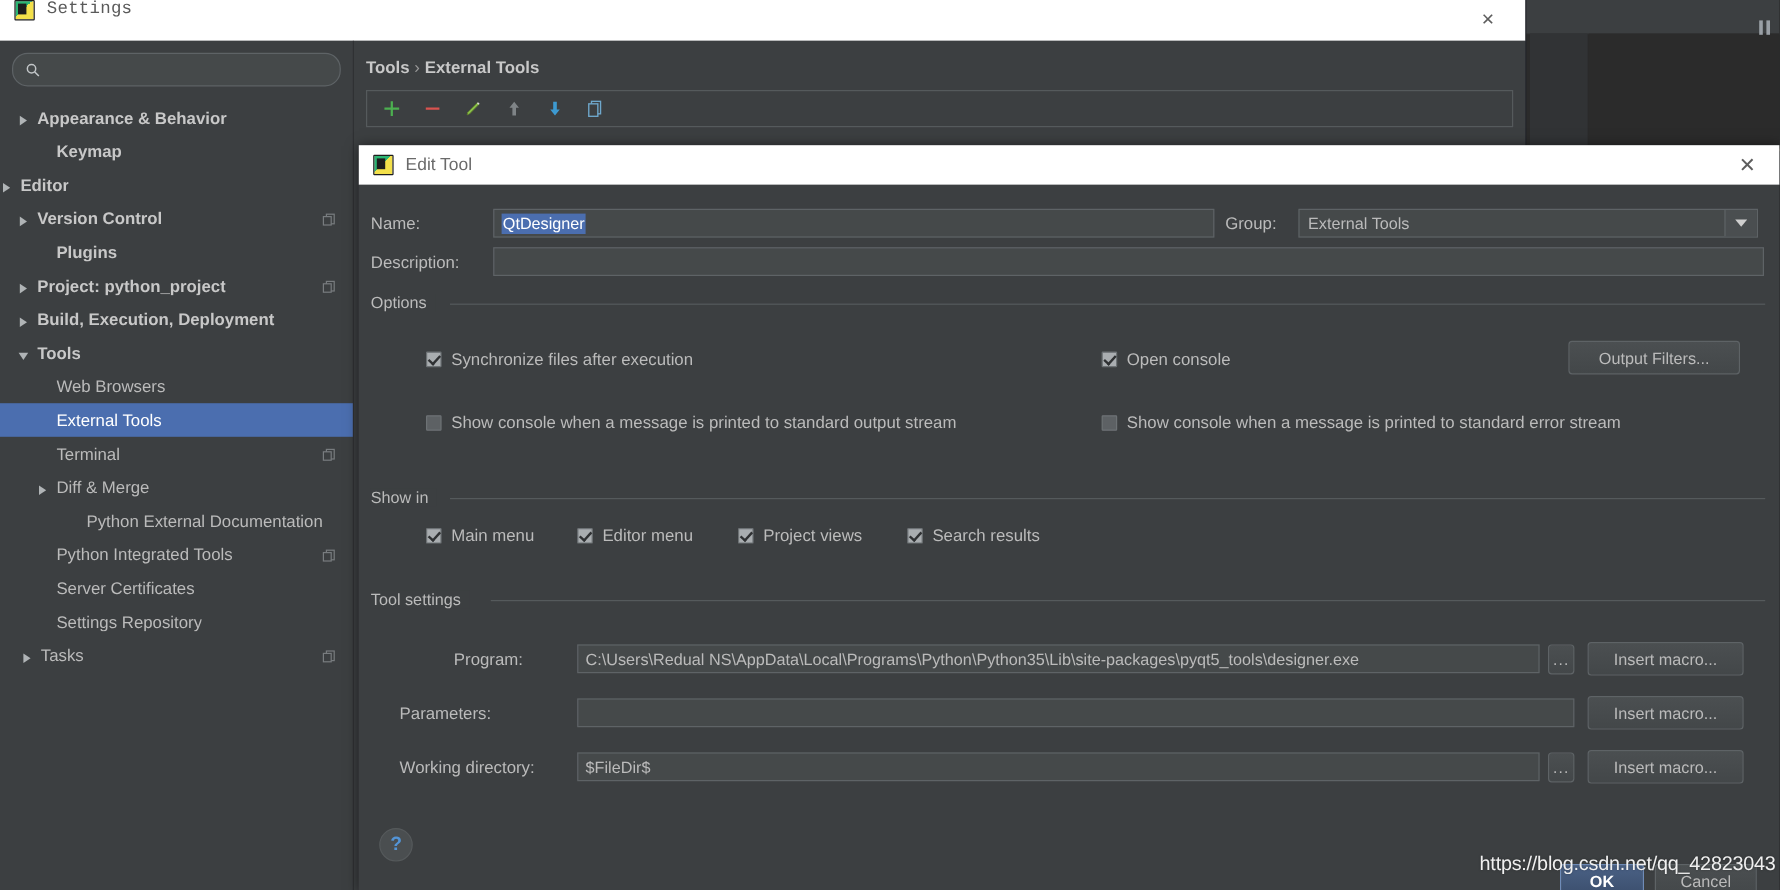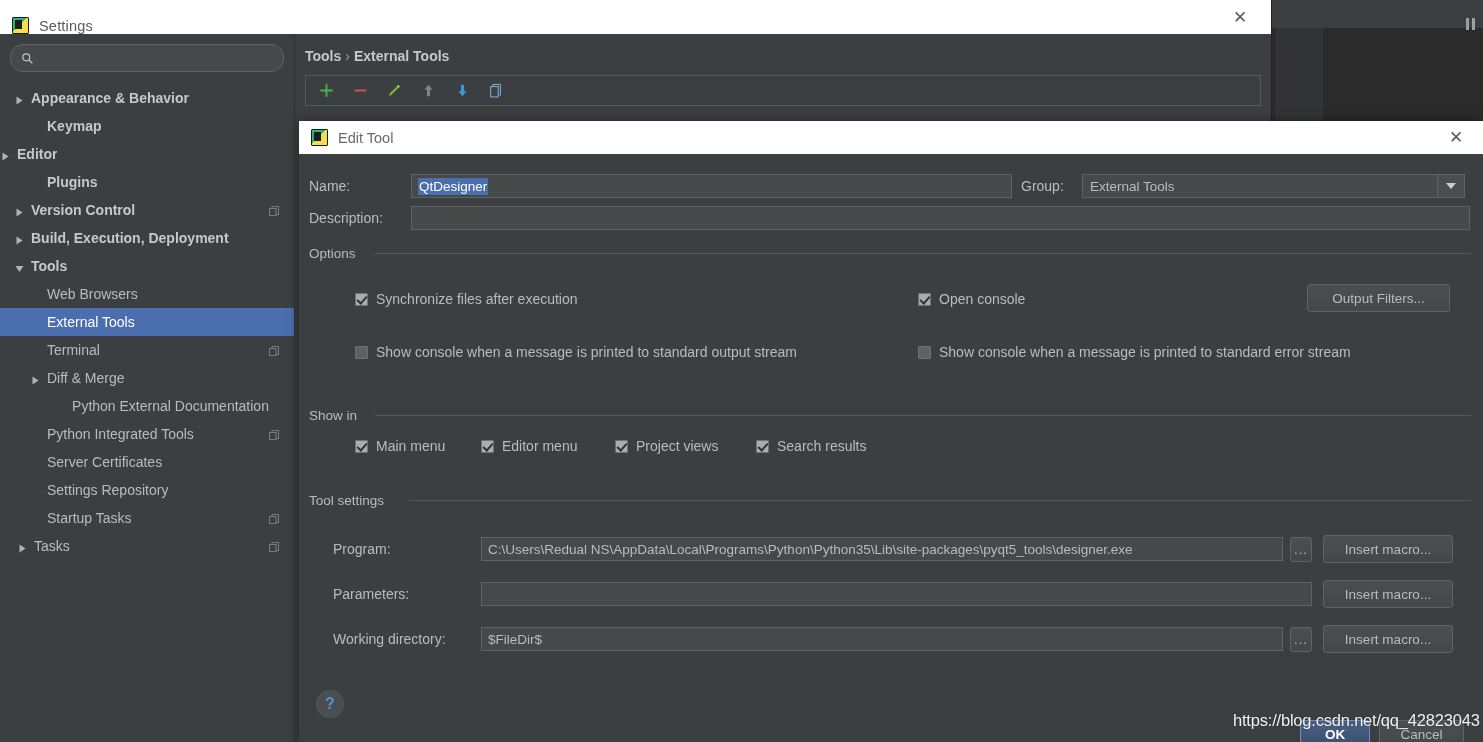--- a/index.html
+++ b/index.html
@@ -25,21 +25,21 @@
 
   
   .settings-window {
     position:absolute; left:0; top:0; width:1271px; height:742px;
     background:#3c3f41;
     box-shadow: 0 0 0 1px #21232a;
   }
   .settings-titlebar {
     position:absolute; left:0; top:0; width:1271px; height:34px;
     background:#ffffff;
-    display:flex; align-items:flex-end;
+    display:flex; align-items:flex-start;font-family:Liberation Mono, monospace;
   }
   .win-icon {
     width:15px; height:15px; margin-left:12px; margin-right:10px;
     background:linear-gradient(135deg,#2bb673 0%,#2bb673 45%,#f3e04a 45%,#f3e04a 100%);
     border:1px solid #1d1d1d; border-radius:1px; position:relative; flex:none;
   }
   .win-icon::after{
     content:""; position:absolute; left:2px; top:2px; width:7px; height:9px;
     background:#1d1d1d;
   }
@@ -224,36 +224,46 @@
                 <path d="M2.5 1.5 L2.5 9.5 L8.5 5.5 Z" fill="#b0b4b6"></path>
               </svg></span>
             <span class="tree-label">Keymap</span>
           </div>
           <div class="tree-row bold" style="">
             <span class="twisty"><svg viewBox="0 0 11 11" width="11" height="11">
                 <path d="M2.5 1.5 L2.5 9.5 L8.5 5.5 Z" fill="#b0b4b6"></path>
               </svg></span>
             <span class="tree-label">Editor</span>
           </div>
-          <div class="tree-row bold" style="padding-left: 30px;">
-            <span class="twisty none"><svg viewBox="0 0 11 11" width="11" height="11">
-                <path d="M2.5 1.5 L2.5 9.5 L8.5 5.5 Z" fill="#b0b4b6"></path>
-              </svg></span>
-            <span class="tree-label">Plugins</span>
-          </div>
           <div class="tree-row bold" style="padding-left: 14px;">
             <span class="twisty"><svg viewBox="0 0 11 11" width="11" height="11">
                 <path d="M2.5 1.5 L2.5 9.5 L8.5 5.5 Z" fill="#b0b4b6"></path>
               </svg></span>
             <span class="tree-label">Version Control</span>
             <span class="copy-badge"><svg viewBox="0 0 12 12" width="12" height="12">
                 <rect x="4" y="1.5" width="6.5" height="8" fill="none" stroke="#8d9194" stroke-width="1"></rect>
                 <rect x="1.5" y="3.5" width="6.5" height="7" fill="#3c3f41" stroke="#8d9194" stroke-width="1"></rect>
               </svg></span>
           </div>
+          <div class="tree-row bold" style="padding-left: 30px;">
+            <span class="twisty none"><svg viewBox="0 0 11 11" width="11" height="11">
+                <path d="M2.5 1.5 L2.5 9.5 L8.5 5.5 Z" fill="#b0b4b6"></path>
+              </svg></span>
+            <span class="tree-label">Plugins</span>
+          </div>
+          <div class="tree-row bold" style="padding-left: 14px;">
+            <span class="twisty"><svg viewBox="0 0 11 11" width="11" height="11">
+                <path d="M2.5 1.5 L2.5 9.5 L8.5 5.5 Z" fill="#b0b4b6"></path>
+              </svg></span>
+            <span class="tree-label">Project: python_project</span>
+            <span class="copy-badge"><svg viewBox="0 0 12 12" width="12" height="12">
+                <rect x="4" y="1.5" width="6.5" height="8" fill="none" stroke="#8d9194" stroke-width="1"></rect>
+                <rect x="1.5" y="3.5" width="6.5" height="7" fill="#3c3f41" stroke="#8d9194" stroke-width="1"></rect>
+              </svg></span>
+          </div>
           <div class="tree-row bold" style="padding-left: 14px;">
             <span class="twisty"><svg viewBox="0 0 11 11" width="11" height="11">
                 <path d="M2.5 1.5 L2.5 9.5 L8.5 5.5 Z" fill="#b0b4b6"></path>
               </svg></span>
             <span class="tree-label">Build, Execution, Deployment</span>
           </div>
           <div class="tree-row bold" style="padding-left: 14px;">
             <span class="twisty"><svg viewBox="0 0 11 11" width="11" height="11">
                 <path d="M1.5 3 L9.5 3 L5.5 9 Z" fill="#b0b4b6"></path>
               </svg></span>
@@ -307,30 +317,20 @@
             <span class="twisty none"><svg viewBox="0 0 11 11" width="11" height="11">
                 <path d="M2.5 1.5 L2.5 9.5 L8.5 5.5 Z" fill="#b0b4b6"></path>
               </svg></span>
             <span class="tree-label">Server Certificates</span>
           </div>
           <div class="tree-row" style="padding-left: 30px;">
             <span class="twisty none"><svg viewBox="0 0 11 11" width="11" height="11">
                 <path d="M2.5 1.5 L2.5 9.5 L8.5 5.5 Z" fill="#b0b4b6"></path>
               </svg></span>
             <span class="tree-label">Settings Repository</span>
-          </div>
-          <div class="tree-row" style="padding-left: 30px;">
-            <span class="twisty none"><svg viewBox="0 0 11 11" width="11" height="11">
-                <path d="M2.5 1.5 L2.5 9.5 L8.5 5.5 Z" fill="#b0b4b6"></path>
-              </svg></span>
-            <span class="tree-label">Startup Tasks</span>
-            <span class="copy-badge"><svg viewBox="0 0 12 12" width="12" height="12">
-                <rect x="4" y="1.5" width="6.5" height="8" fill="none" stroke="#8d9194" stroke-width="1"></rect>
-                <rect x="1.5" y="3.5" width="6.5" height="7" fill="#3c3f41" stroke="#8d9194" stroke-width="1"></rect>
-              </svg></span>
           </div>
           <div class="tree-row" style="padding-left: 17px;">
             <span class="twisty"><svg viewBox="0 0 11 11" width="11" height="11">
                 <path d="M2.5 1.5 L2.5 9.5 L8.5 5.5 Z" fill="#b0b4b6"></path>
               </svg></span>
             <span class="tree-label">Tasks</span>
             <span class="copy-badge"><svg viewBox="0 0 12 12" width="12" height="12">
                 <rect x="4" y="1.5" width="6.5" height="8" fill="none" stroke="#8d9194" stroke-width="1"></rect>
                 <rect x="1.5" y="3.5" width="6.5" height="7" fill="#3c3f41" stroke="#8d9194" stroke-width="1"></rect>
               </svg></span>
@@ -445,21 +445,21 @@
       <div class="chk" style="position:absolute; left:457px; top:284px;">
         <span class="chk-box on"></span>
         <span class="chk-label">Search results</span>
       </div>
 
       <div class="grp" style="left:10px; top:337px; width:1162px;">
         <span class="grp-title">Tool settings</span>
         <div class="grp-line" style="left:100px; right:0;"></div>
       </div>
 
-      <div class="row" style="left:34px; top:381px;">
+      <div class="row" style="left:34px; top:381px;text-align:center;">
         <span class="fld-label" style="width:148px;">Program:</span>
         <div class="textfield" style="width:802px;">
           <span>C:\Users\Redual NS\AppData\Local\Programs\Python\Python35\Lib\site-packages\pyqt5_tools\designer.exe</span>
         </div>
         <div class="btn btn-dots" style="width:22px; height:25px; margin-left:7px;">...</div>
         <div class="btn" style="width:130px; height:28px; margin-left:11px;">Insert macro...</div>
       </div>
 
       <div class="row" style="left:34px; top:426px;">
         <span class="fld-label" style="width:148px;">Parameters:</span>

